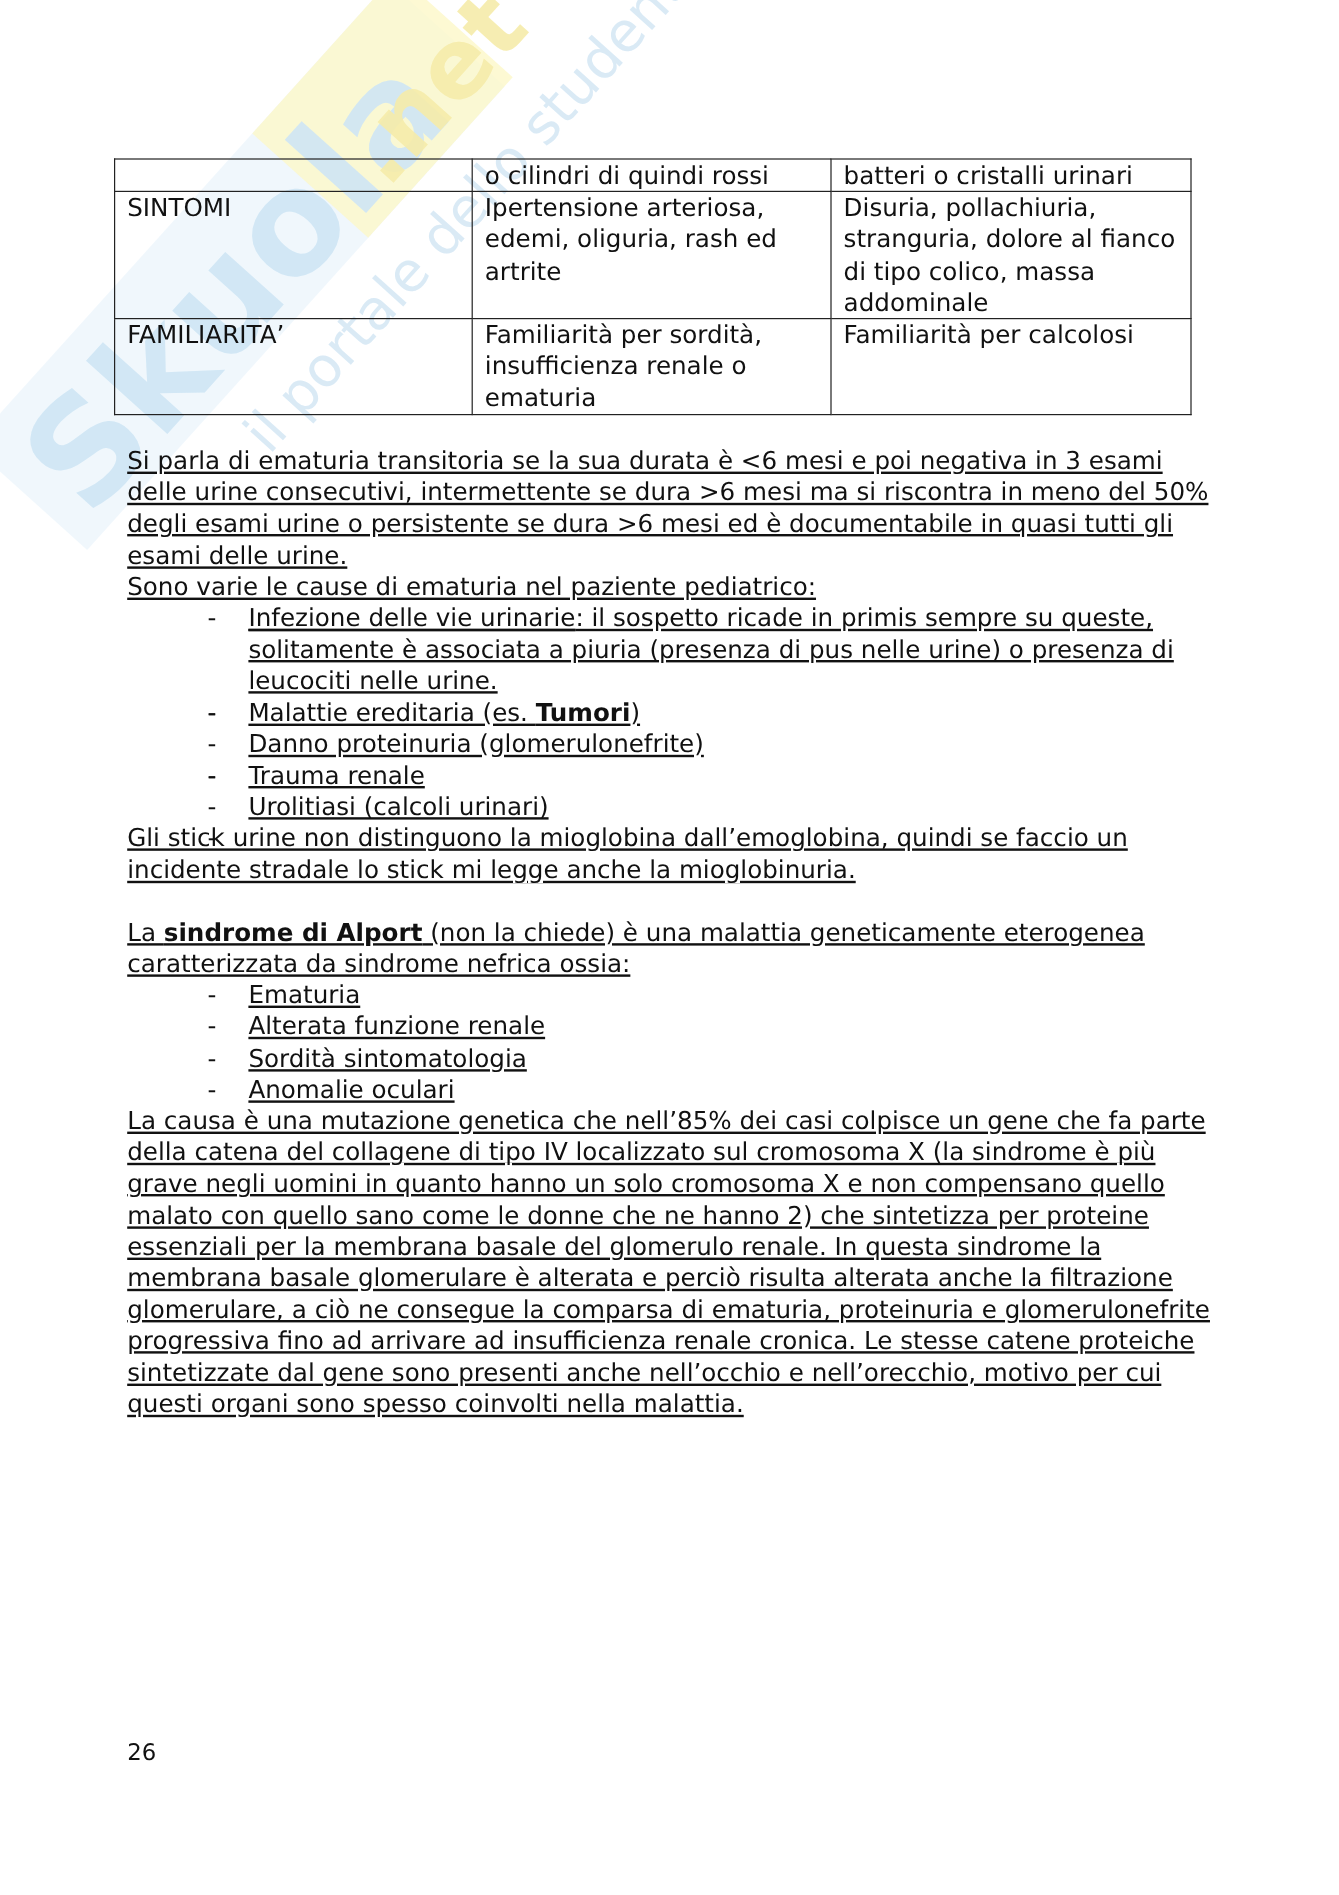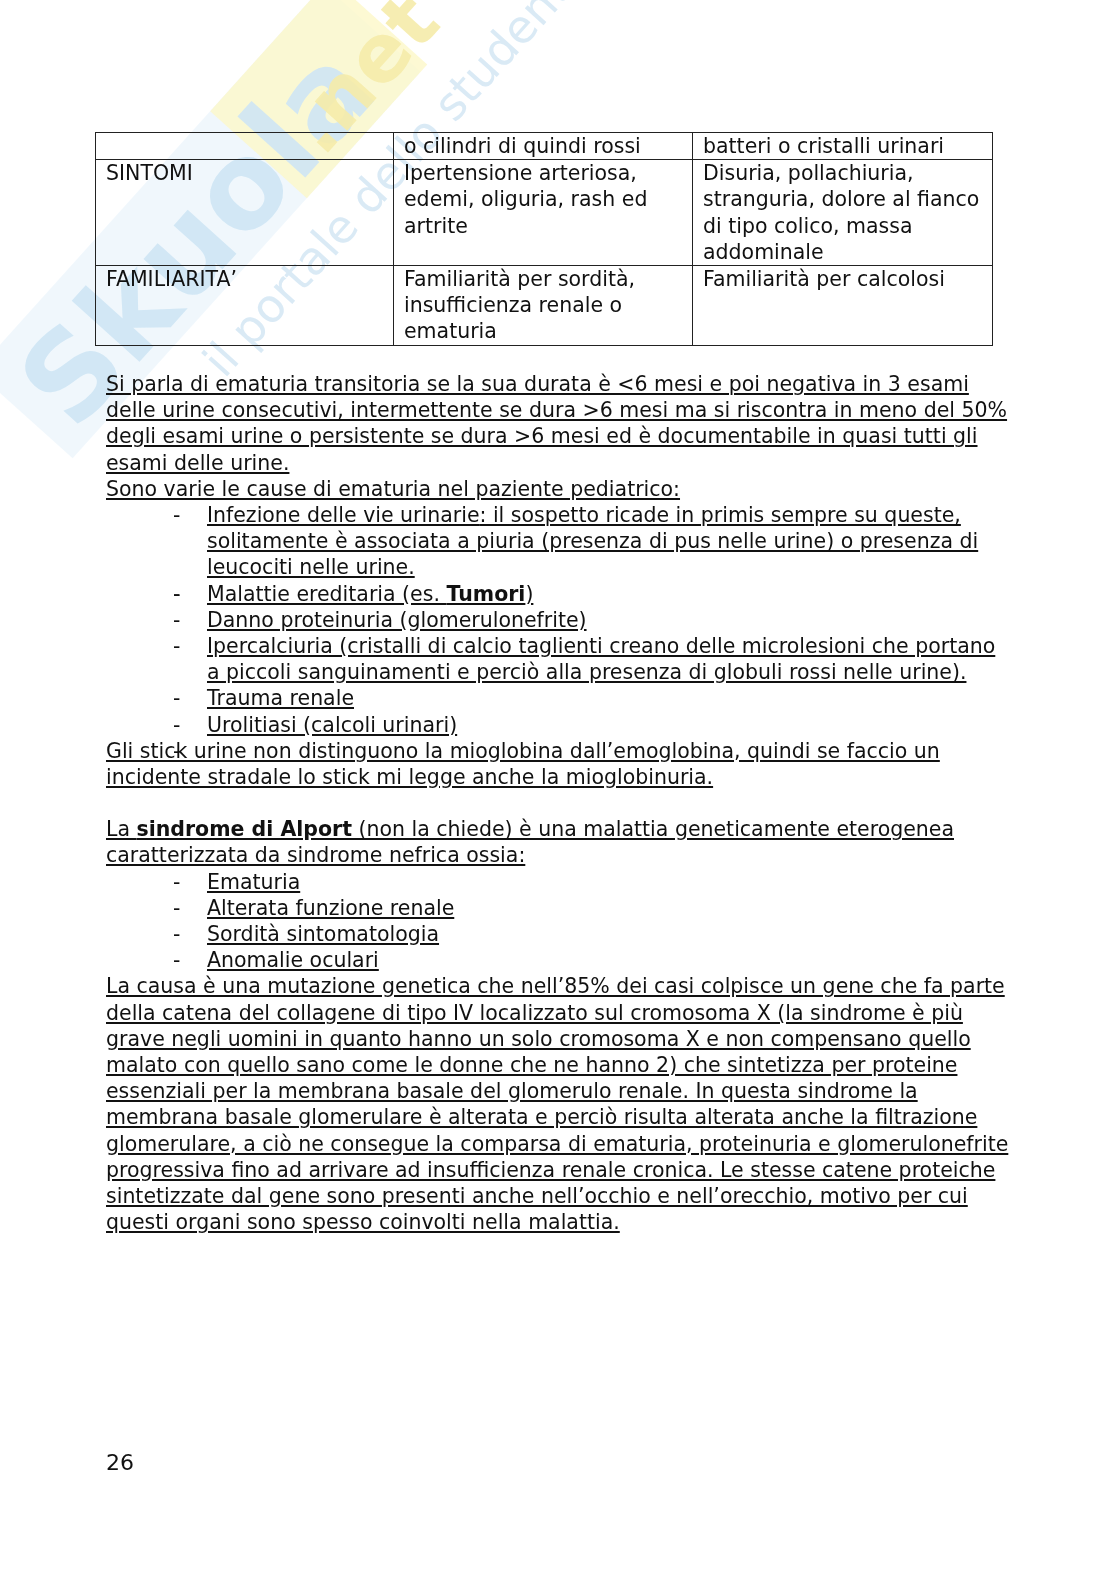--- a/index.html
+++ b/index.html
@@ -19,21 +19,21 @@
   table.sym col.c2 { width:299px; }
   table.sym col.c3 { width:300px; }
 
   .body-text { position:absolute; left:0; top:239px; width:905px;text-decoration:underline; }
   p { margin:0; }
   ul.dash { list-style:none; margin:0; padding:0; }
   ul.dash li { position:relative; padding-left:101px; }
   ul.dash li .dash-mark { position:absolute; left:67px; top:0; }
   .u { text-decoration:underline;margin-top:29px; }
   .gap { height:26px; }
-  .pagenum { position:absolute; left:106px; top:1450px; font-size:22px; z-index:1; }
+  .pagenum { position:absolute; left:106px; top:1450px; font-size:19px; z-index:1; }
 </style>
 </head>
 <body>
 
 <div class="page">
 
   <svg class="wm" viewBox="0 0 1116 1579" xmlns="http://www.w3.org/2000/svg">
     <g transform="translate(60,420) rotate(-48)">
       <rect x="-20" y="-95" width="520" height="130" fill="#e3f0fa" opacity="0.55"></rect>
       <rect x="330" y="-95" width="180" height="130" fill="#fdf7c8" opacity="0.8"></rect>
@@ -85,21 +85,20 @@
         <li>
           <span class="dash-mark">-</span>
           <span>Malattie ereditaria (es. </span><b>Tumori</b><span>)</span>
         </li>
         <li>
           <span class="dash-mark">-</span>
           <span>Danno proteinuria (glomerulonefrite)</span>
         </li>
         <li>
           <span class="dash-mark">-</span>
-          <span>Ipercalciuria (cristalli di calcio taglienti creano delle microlesioni che portano a piccoli sanguinamenti e perciò alla presenza di globuli rossi nelle urine).</span>
         </li>
         <li>
           <span class="dash-mark">-</span>
           <span>Trauma renale</span>
         </li>
         <li>
           <span class="dash-mark">-</span>
           <span>Urolitiasi (calcoli urinari)</span>
         </li>
         <li>

